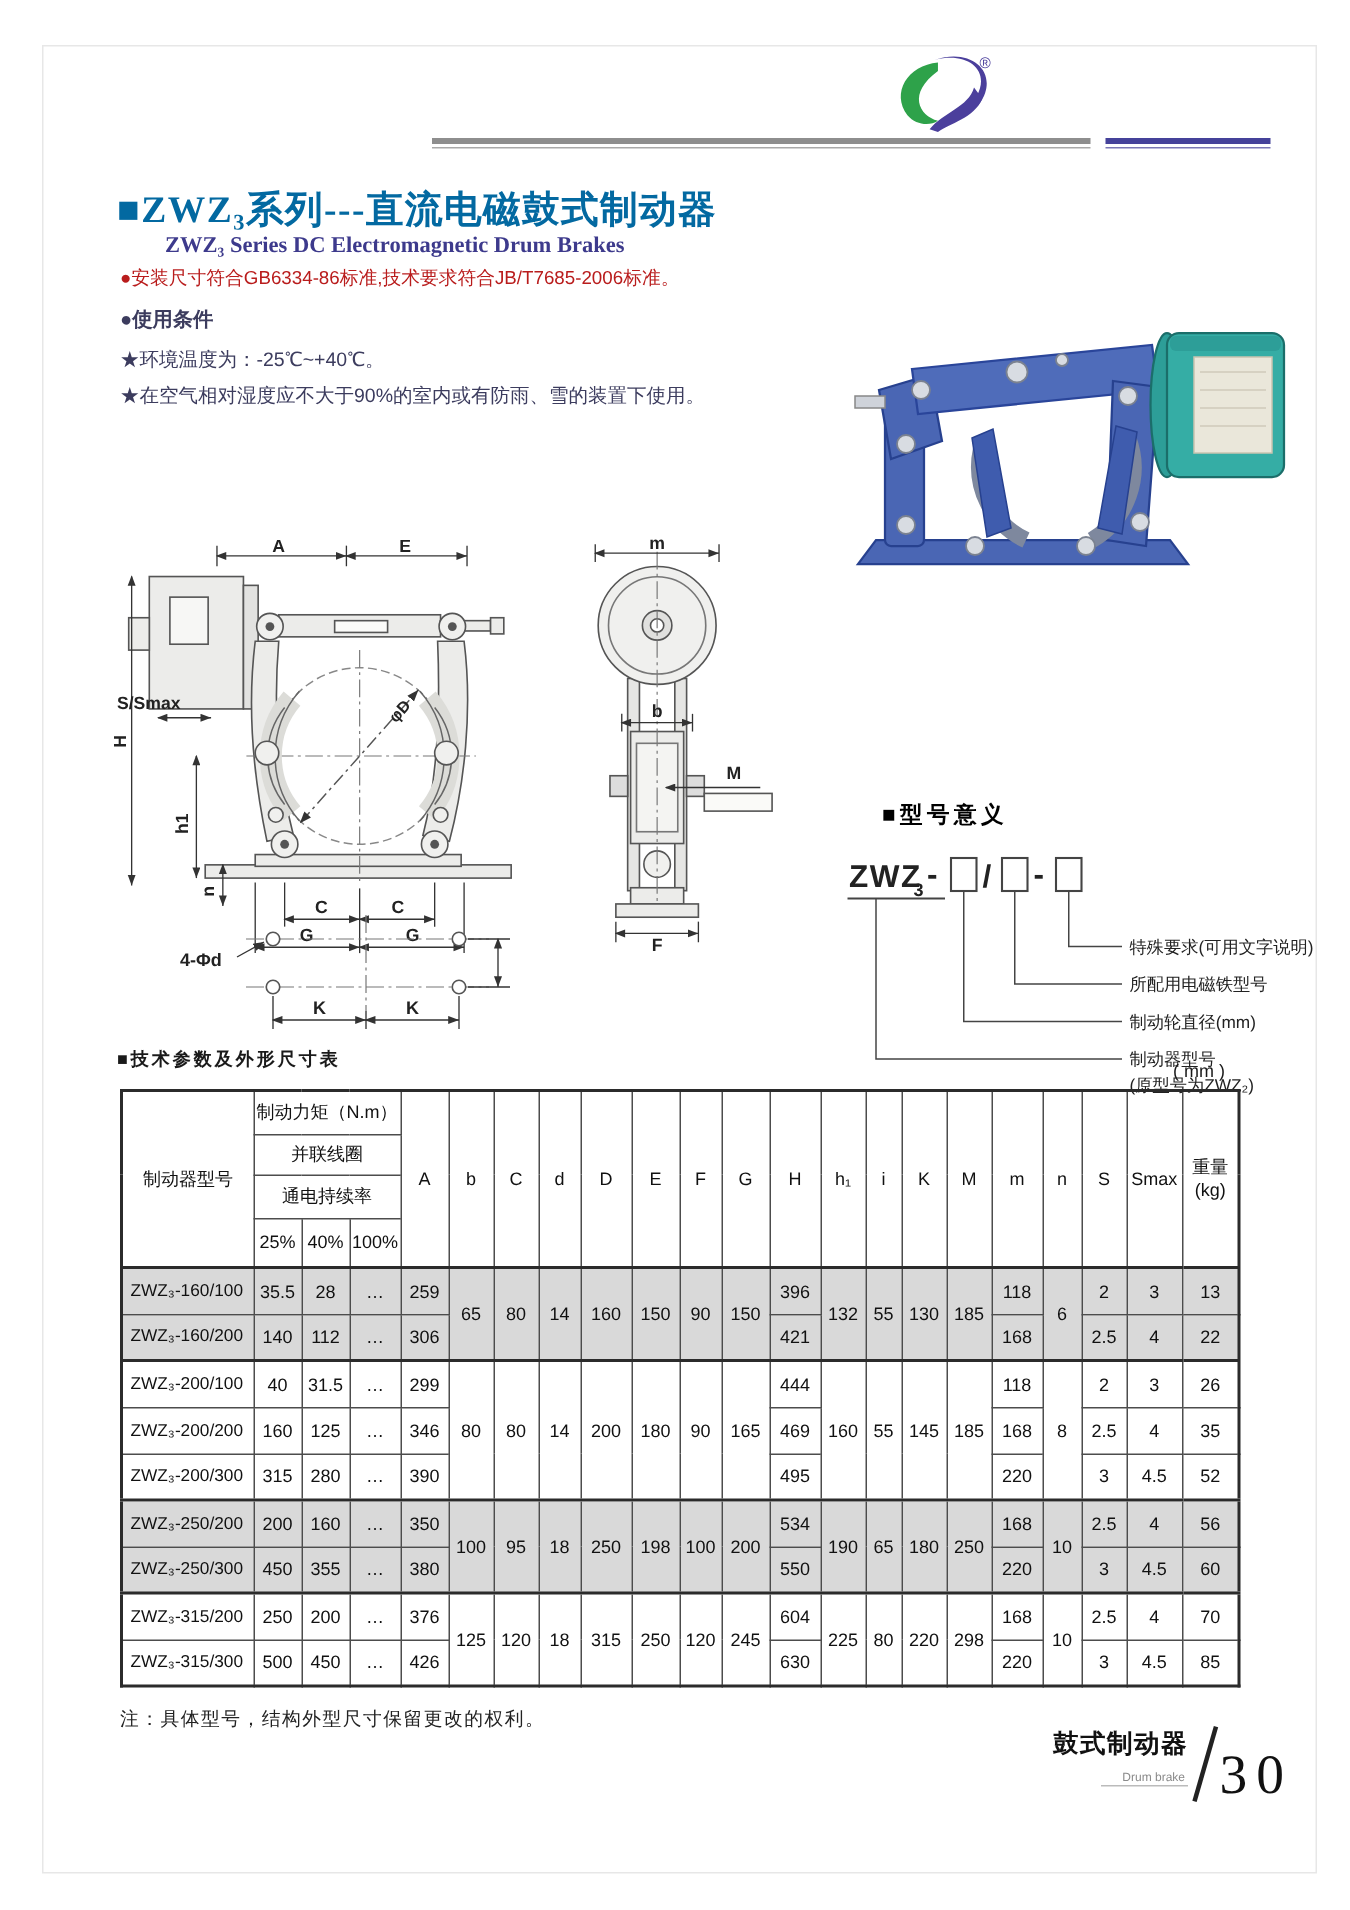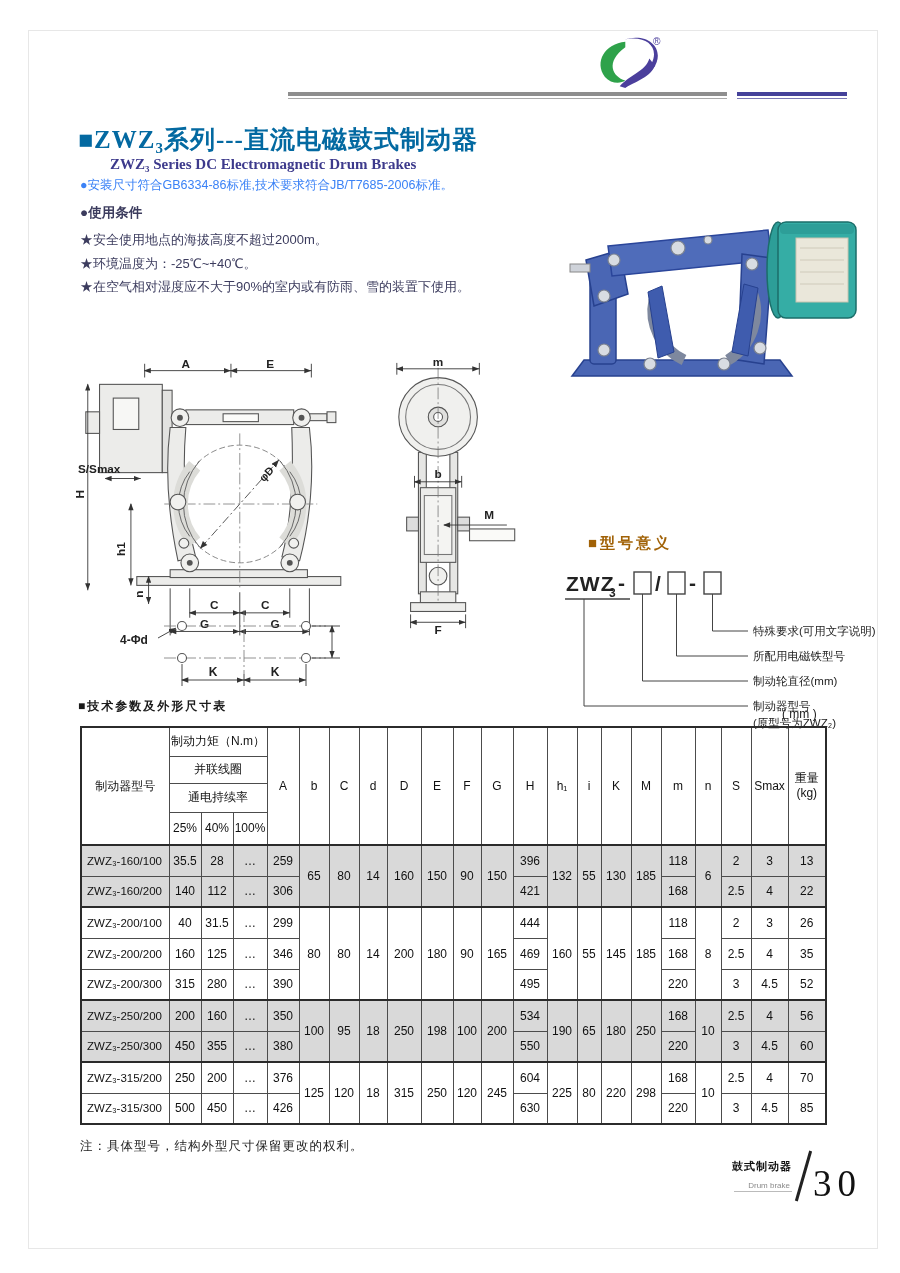--- a/index.html
+++ b/index.html
@@ -17,40 +17,40 @@
   .rule-bar-g { height:4px; background:#8e8e8e; }
   .rule-bar-p { height:4px; background:#45429a; }
   .rule-thin-g{ height:1px; background:#a9a9a9; margin-top:2px; }
   .rule-thin-p{ height:1px; background:#7a77b5; margin-top:2px; }
 
   
   .title-cn { position:absolute; left:78px; top:123px; font-family:"Liberation Serif", serif;
               font-size:25px; font-weight:bold; color:#0369a1; letter-spacing:1px; white-space:nowrap; }
   .title-en { position:absolute; left:96px; top:156px; font-family:Liberation Serif, serif;
               font-size:15px; font-weight:bold; color:#3d3a8c;margin-left:14px; }
-  .std-line { position:absolute; left:80px; top:177px; font-size:12.5px; color:#3b82f6; }
+  .std-line { position:absolute; left:80px; top:177px; font-size:12.5px; color:#b91c1c; }
 
   
   .usage-h  { position:absolute; left:80px; top:204px; font-size:13.5px; font-weight:bold; color:#3c3c5e; }
   .usage-ul { position:absolute; left:80px; top:228px; width:470px; list-style:none; }
   .usage-ul li { font-size:13px; color:#3c3c5e; line-height:23.5px; white-space:nowrap; }
 
   
   .photo { position:absolute; left:556px; top:164px; }
 
   
   .dwg-front  { position:absolute; left:76px;  top:356px; }
   .dwg-side   { position:absolute; left:368px; top:358px; }
   .dwg-bottom { position:absolute; left:116px; top:606px; }
   svg text.dim { font-family:"Liberation Sans", sans-serif; font-size:12px; font-weight:bold; fill:#222; }
   svg text.dim-s { font-family:"Liberation Sans", sans-serif; font-size:11px; font-weight:bold; fill:#222; }
 
   
   .meaning { position:absolute; left:560px; top:534px; width:330px; }
-  .meaning-h { font-size:15px; font-weight:bold; color:#a16207; letter-spacing:3px; margin-left:28px; }
+  .meaning-h { font-size:15px; font-weight:bold; color:#000000; letter-spacing:3px; margin-left:28px; }
   .meaning svg text.callout { font-size:11.5px; fill:#222; font-family:"Liberation Sans", sans-serif; }
   .meaning svg text.code { font-size:21px; fill:#222; font-weight:bold; letter-spacing:1px; }
   .meaning svg text.code-sub { font-size:12px; fill:#222; font-weight:bold; }
 
   
   .tbl-title { position:absolute; left:78px; top:698px; font-size:12px; font-weight:bold; color:#1a1a1a; letter-spacing:2px; }
   .tbl-unit  { position:absolute; left:782px; top:707px; font-size:12px; color:#1a1a1a; }
   .tbl-wrap  { position:absolute; left:80px; top:726px; }
   table.spec { border-collapse:collapse; table-layout:fixed; width:746px; font-size:12px; color:#111;
                border:2px solid #2b2b2b; }
@@ -63,21 +63,21 @@
   table.spec tbody tr { height:31px; }
   table.spec tbody tr.shaded td { background:#d9d9d9; }
   table.spec tbody tr.group-start td { border-top:2px solid #2b2b2b; }
   table.spec td.model { text-align:left; padding-left:5px; font-size:11.5px; white-space:nowrap; }
   table.spec th.weight-h { white-space:pre-line; line-height:1.25; }
   .tbl-note { position:absolute; left:80px; top:1138px; font-size:12.5px; color:#222; letter-spacing:1px; }
 
   
   .footer { position:absolute; right:38px; top:1150px; display:flex; align-items:flex-end; }
   .footer-cnblock { text-align:right; margin-bottom:10px; }
-  .footer-cn { font-size:11px; font-weight:bold; color:#111; letter-spacing:1px; }
+  .footer-cn { font-size:17px; font-weight:bold; color:#111; letter-spacing:1px; }
   .footer-en { font-size:8px; color:#8a8a8a; border-bottom:1px solid #bbb; display:inline-block; padding:0 2px 1px 14px; }
   .footer-slash { width:3px; height:52px; background:#222; transform:rotate(16deg); margin:0 8px 0 10px; }
   .footer-page { font-family:"Liberation Serif", serif; font-size:37px; color:#111; letter-spacing:6px; line-height:1; }
 </style>
 </head>
 <body>
 
 <div class="page">
   <div class="page-edge"></div>
 
@@ -97,21 +97,20 @@
     <div class="rule-bar-p"></div>
       <div class="rule-thin-p"></div>
   </div>
 
   <div class="title-cn">■ZWZ₃系列---直流电磁鼓式制动器</div>
   <div class="title-en">ZWZ₃ Series DC Electromagnetic Drum Brakes</div>
   <div class="std-line">●安装尺寸符合GB6334-86标准,技术要求符合JB/T7685-2006标准。</div>
 
   <div class="usage-h">●使用条件</div>
   <ul class="usage-ul">
-    <li>★安全使用地点的海拔高度不超过2000m。</li>
     <li>★环境温度为：-25℃~+40℃。</li>
     <li>★在空气相对湿度应不大于90%的室内或有防雨、雪的装置下使用。</li>
   </ul>
 
   <div class="photo">
     <svg width="324" height="218" viewBox="0 0 324 218">
       <polygon points="28,196 224,196 236,212 16,212" fill="#4a66b4" stroke="#27418f" stroke-width="1.5"></polygon>
       <rect x="34" y="112" width="26" height="88" rx="4" fill="#4a66b4" stroke="#27418f" stroke-width="1.5"></rect>
       <polygon points="30,96 64,86 72,130 38,142" fill="#4a66b4" stroke="#27418f" stroke-width="1.5"></polygon>
       <polygon points="52,82 212,66 216,96 56,112" fill="#4f6cba" stroke="#2a459a" stroke-width="1.5"></polygon>

